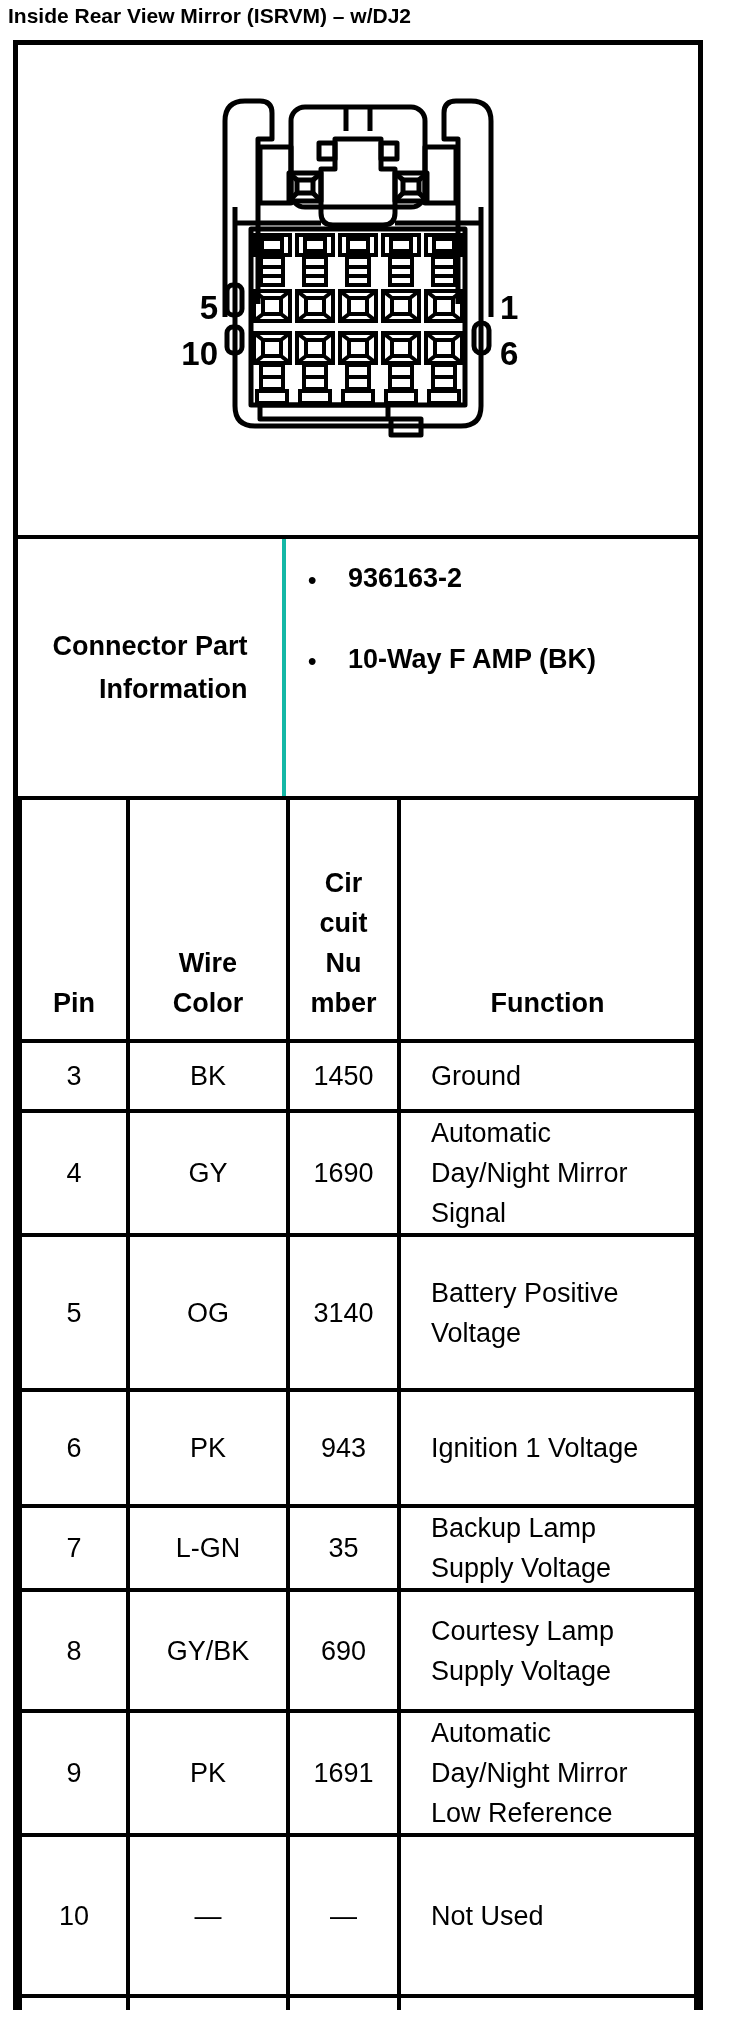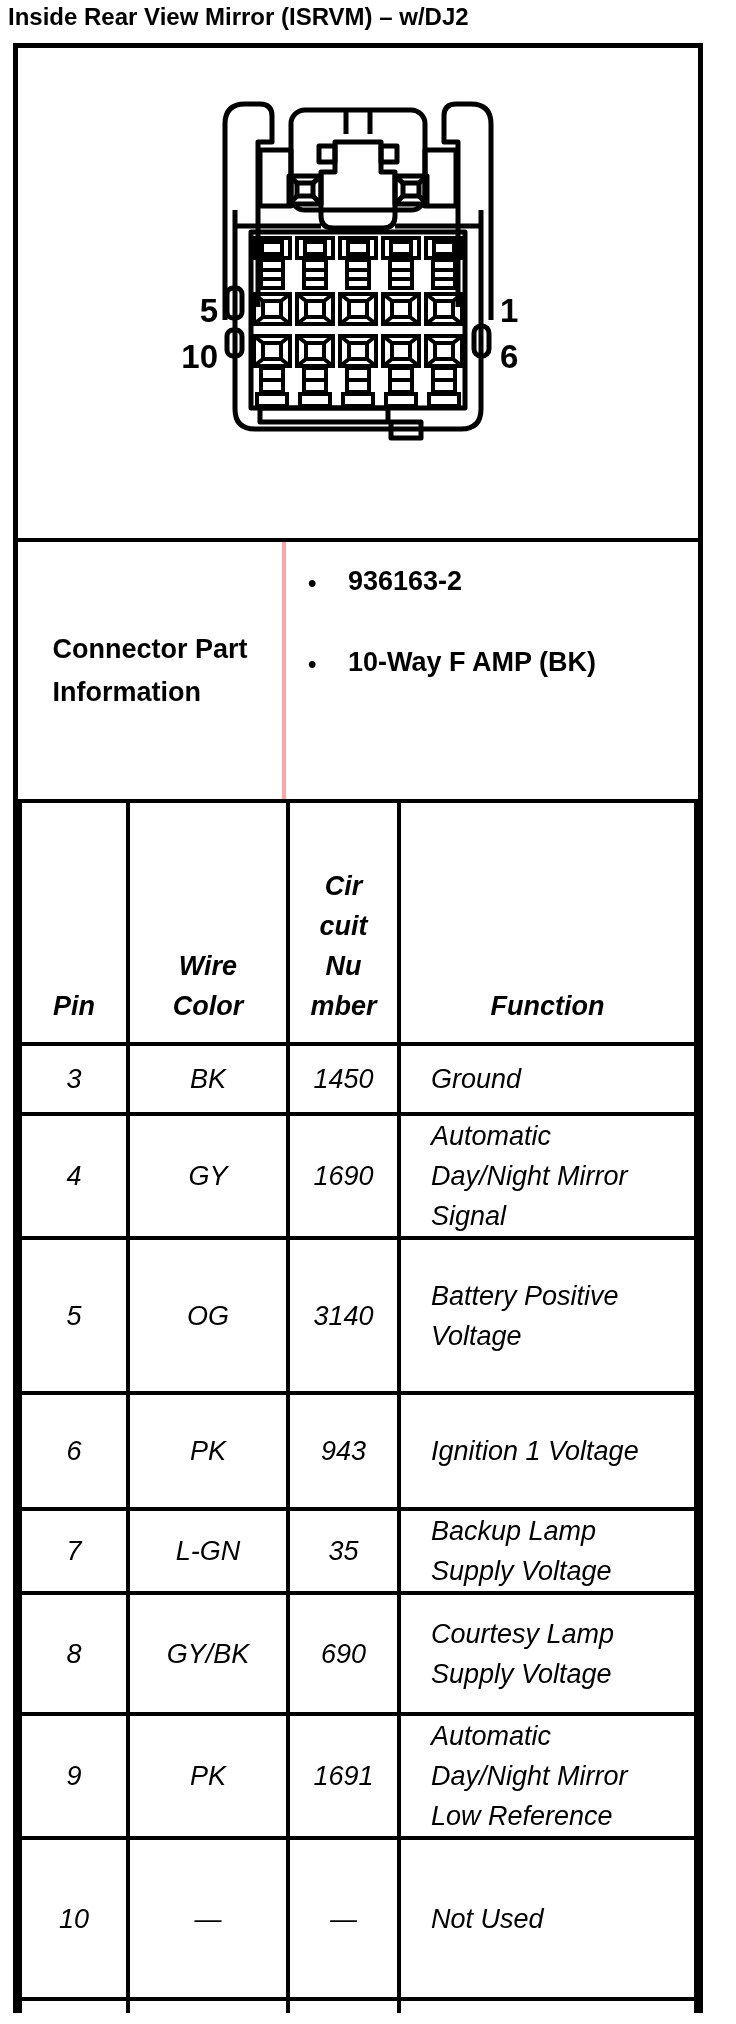--- a/index.html
+++ b/index.html
@@ -1,37 +1,37 @@
 <!DOCTYPE html>
 <html><head>
 <meta charset="utf-8">
 <style>
   html,body{margin:0;padding:0;background:#fff;}
   body{width:736px;height:2024px;overflow:hidden;
        font-family:"Liberation Sans",sans-serif;color:#000;}
   .sheet{padding:4px 0 0 8px;}
-  .page-title{margin:0 0 13px 0;font-size:24px;font-weight:bold;letter-spacing:0;line-height:1.1;}
+  .page-title{margin:0 0 13px 0;font-size:21px;font-weight:bold;letter-spacing:0;line-height:1.1;}
   .frame{margin-left:5px;width:680px;border:5px solid #000;border-bottom:none;}
 
   
   .diagram-cell{height:490px;display:flex;justify-content:center;align-items:flex-start;padding-top:44px;box-sizing:border-box;}
   .pin-num{font:bold 33px "Liberation Sans",sans-serif;fill:#000;stroke:none;}
 
   
   .partinfo{display:grid;grid-template-columns:268px 1fr;border-top:4px solid #000;}
-  .pi-label{border-right:4px solid #fca5a5;display:flex;align-items:center;justify-content:center;
-            text-align:left;font-weight:bold;font-size:27px;line-height:43px;white-space:pre-line;
+  .pi-label{border-right:4px solid #14b8a6;display:flex;align-items:center;justify-content:center;
+            text-align:right;font-weight:bold;font-size:27px;line-height:43px;white-space:pre-line;
             min-height:257px;box-sizing:border-box;}
   .pi-bullets{padding:24px 0 0 22px;box-sizing:border-box;}
   .pi-item{display:flex;align-items:flex-start;font-weight:bold;font-size:27px;margin-bottom:47px;}
   .bullet-icon{width:40px;flex:0 0 40px;font-size:24px;line-height:34px;}
 
   
   table.pin-table{border-collapse:collapse;table-layout:fixed;width:100%;border-top:4px solid #000;}
-  .pin-table td,.pin-table th{border:4px solid #000;font-size:27px;padding:0;font-style:italic;}
+  .pin-table td,.pin-table th{border:4px solid #000;font-size:27px;padding:0;}
   .pin-table th{font-weight:bold;vertical-align:bottom;text-align:center;
                 padding-bottom:16px;white-space:pre-line;line-height:40px;height:223px;}
   .pin-table td{vertical-align:middle;text-align:center;line-height:40px;white-space:pre-line;}
   td.c-func,th.h-func{text-align:left;padding-left:30px;}
   th.h-func{text-align:center;padding-left:0;}
   tbody.rows tr:nth-child(1){height:70px;}
   tbody.rows tr:nth-child(2){height:72px;}
   tbody.rows tr:nth-child(3){height:155px;}
   tbody.rows tr:nth-child(4){height:116px;}
   tbody.rows tr:nth-child(5){height:66px;}

